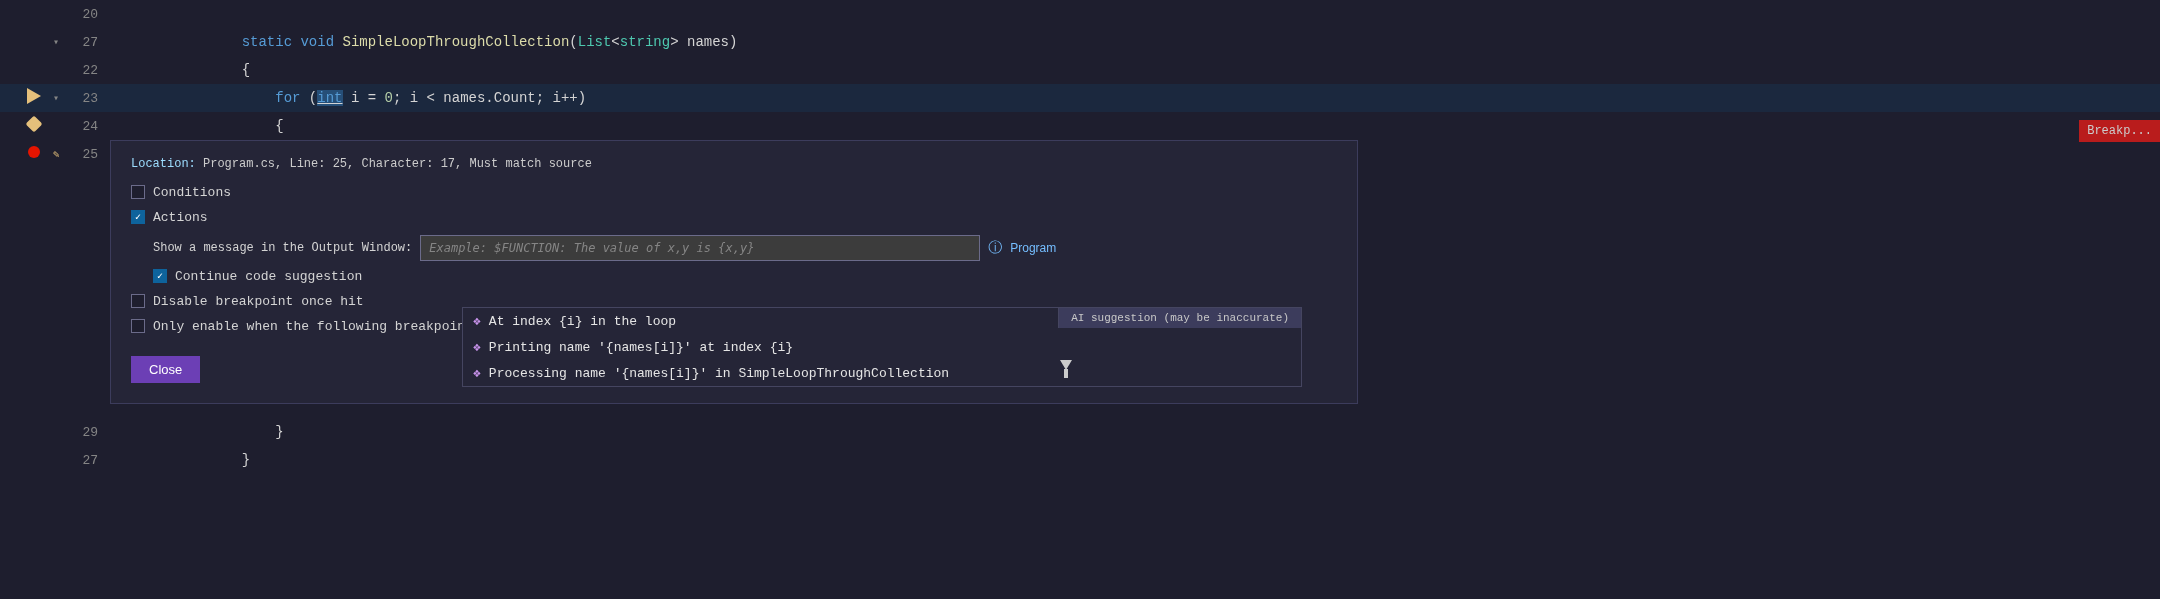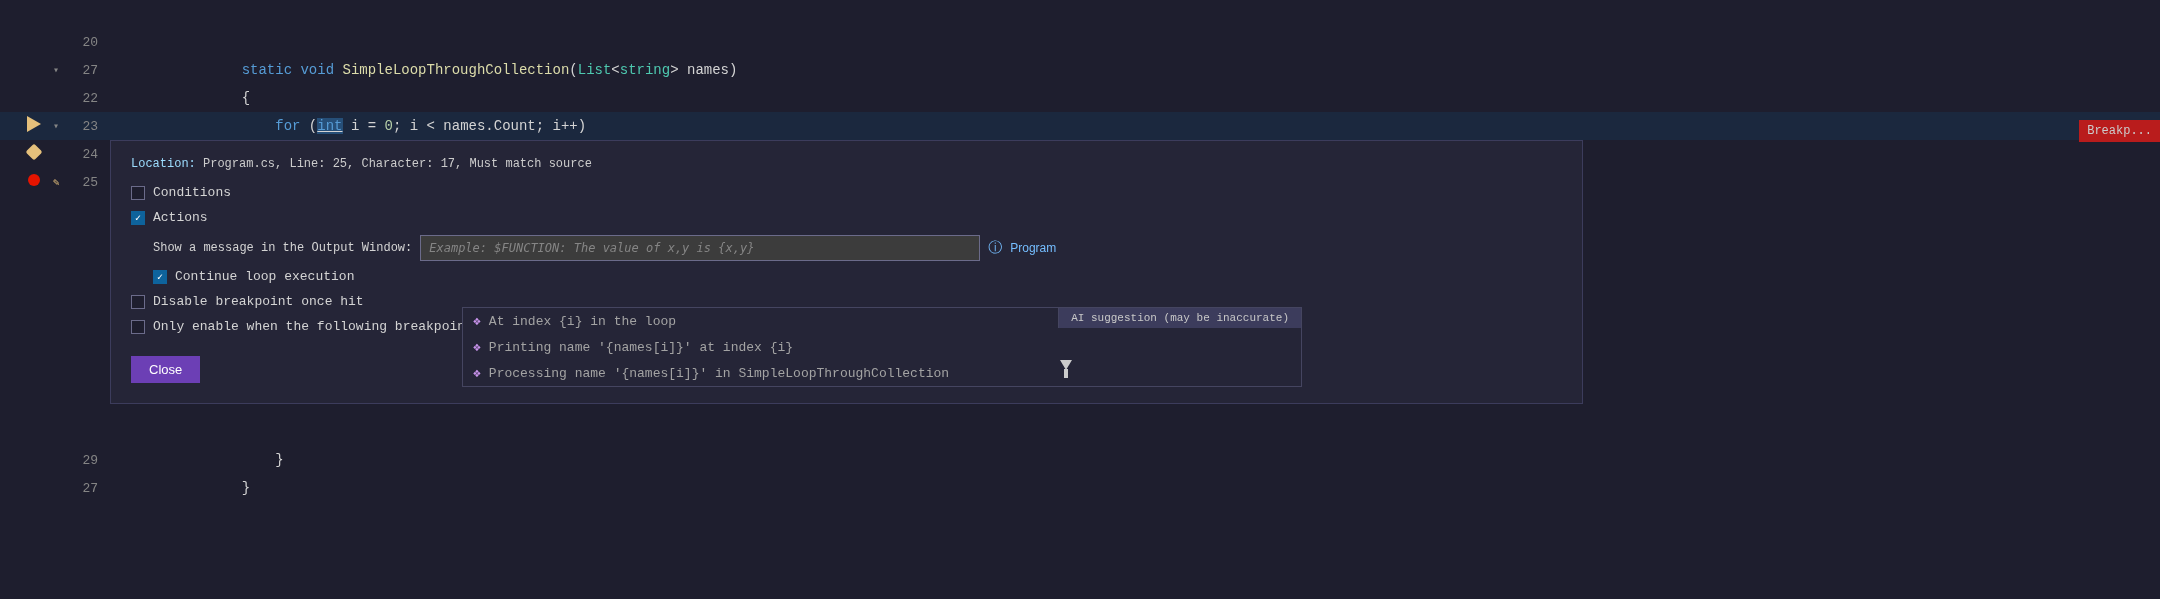--- a/index.html
+++ b/index.html
@@ -12,21 +12,20 @@
       height: 599px;
       overflow: hidden;
       position: relative;
     }
 
     
     .editor-area {
       position: absolute;
       top: 0; left: 0; right: 0; bottom: 0;
       background: #1e1e2e;
-      margin-top: 28px;
     }
 
     .code-line {
       display: flex;
       align-items: center;
       height: 28px;
       padding-left: 0;
       position: relative;
     }
 
@@ -93,40 +92,40 @@
     
     .line-active {
       background: rgba(14, 99, 156, 0.15);
     }
 
     
     .breakpoint-panel {
       position: absolute;
       top: 140px;
       left: 110px;
-      width: 1473px;
+      width: 1248px;
       background: #252537;
       border: 1px solid #3c3c5c;
       z-index: 10;
       padding: 16px 20px 20px 20px;
     }
 
     .bp-location {
       font-size: 12px;
       color: #cccccc;
       margin-bottom: 14px;
     }
 
     .bp-location span.label {
       color: #9cdcfe;
     }
 
     .bp-row {
       display: flex;
-      align-items: center;
+      align-items: flex-start;
       margin-bottom: 10px;
       gap: 8px;
     }
 
     .bp-checkbox {
       width: 14px;
       height: 14px;
       border: 1px solid #6b6b8a;
       background: #1e1e2e;
       display: flex;
@@ -219,21 +218,21 @@
       font-size: 13px;
     }
 
     .suggestion-icon {
       color: #c792ea;
       font-size: 13px;
       flex-shrink: 0;
     }
 
     .suggestion-text {
-      color: #a3a3a3;
+      color: #e5e5e5;
     }
 
     .ai-badge {
       position: absolute;
       right: 0;
       top: 0;
       background: #3c3c5c;
       color: #c8c8c8;
       font-size: 11px;
       padding: 4px 12px;
@@ -436,21 +435,21 @@
   <div class="bp-input-row">
     <span class="bp-input-label">Show a message in the Output Window:</span>
     <input class="bp-input" type="text" placeholder="Example: $FUNCTION: The value of x,y is {x,y}" style="">
     <span class="bp-info-icon">ⓘ</span>
     <button class="bp-cancel-btn">Program</button>
   </div>
 
   
   <div class="bp-row" style="margin-left:22px;">
     <div class="bp-checkbox checked"></div>
-    <span class="bp-label">Continue loop execution</span>
+    <span class="bp-label">Continue code suggestion</span>
   </div>
 
   
   <div class="bp-row">
     <div class="bp-checkbox"></div>
     <span class="bp-label">Disable breakpoint once hit</span>
   </div>
 
   
   <div class="bp-row">

